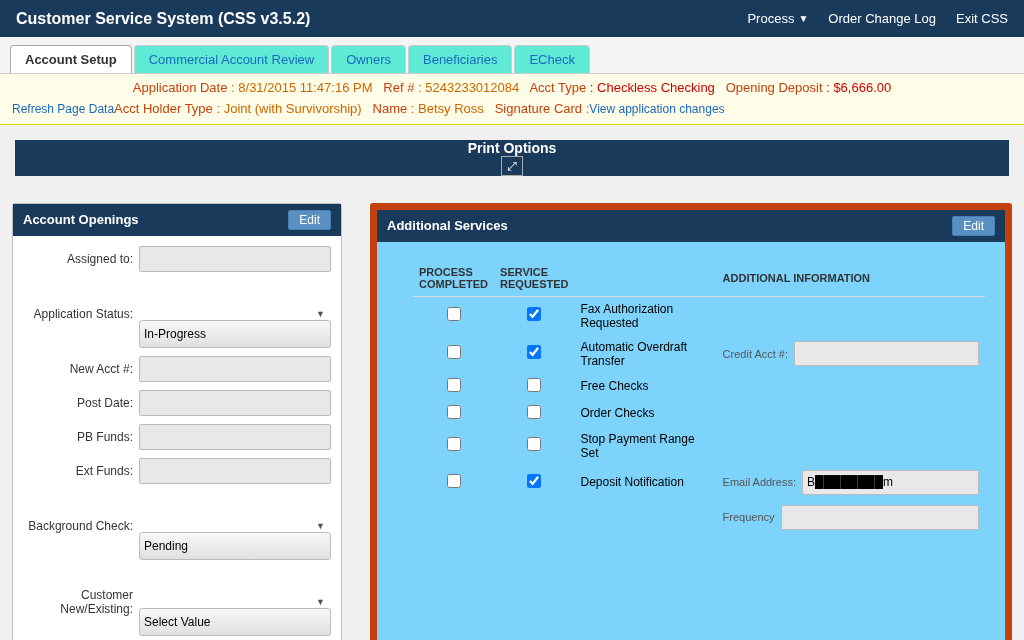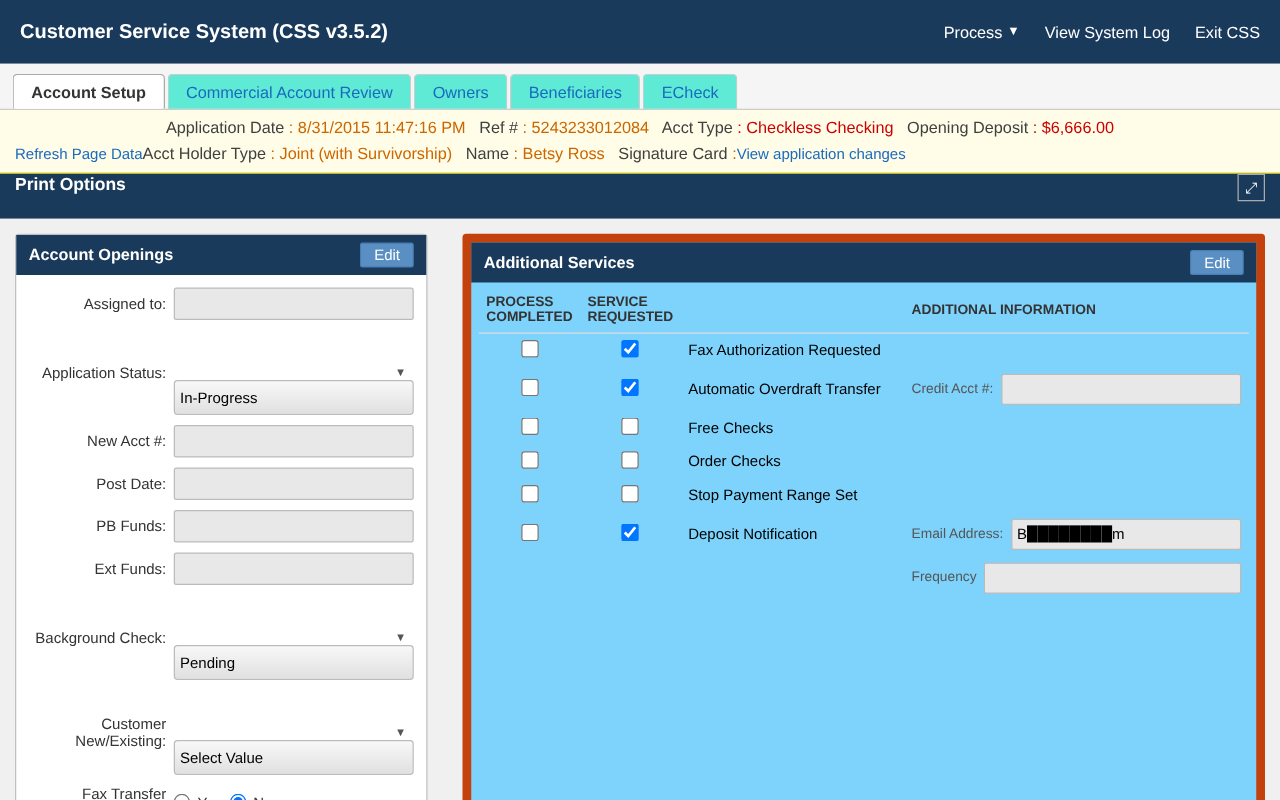--- a/index.html
+++ b/index.html
@@ -6,21 +6,21 @@
     body { background: #f0f0f0; width: 1024px; min-height: 640px; overflow: hidden; }
 
     
     .header {
       background: #1a3a5c;
       color: white;
       display: flex;
       align-items: center;
       justify-content: space-between;
       padding: 0 16px;
-      height: 51px;
+      height: 37px;
     }
     .header-title { font-size: 16px; font-weight: bold; }
     .header-nav { display: flex; gap: 20px; align-items: center; }
     .header-nav a { color: white; text-decoration: none; font-size: 13px; cursor: pointer; }
     .process-btn {
       background: none; border: none; color: white; cursor: pointer; font-size: 13px;
       display: flex; align-items: center; gap: 4px;
     }
     .process-btn::after { content: "▼"; font-size: 10px; }
 
@@ -54,35 +54,37 @@
     
     .info-bar {
       background: #fffde7;
       padding: 4px 12px;
       border-bottom: 1px solid #e0d800;
       font-size: 12px;
       line-height: 1.6;
     }
     .info-bar .row1 { display: flex; justify-content: center; }
     .info-bar .row2 { display: flex; justify-content: flex-start; align-items: center; }
-    .info-label { color: #404040; }
+    .info-label { color: #c2410c; }
     .info-value { color: #cc0000; font-weight: normal; }
     .info-value-orange { color: #cc6600; }
     .refresh-link { color: #1a6abf; cursor: pointer; font-size: 12px; }
     .view-app-link { color: #1a6abf; cursor: pointer; font-size: 12px; }
 
     
     .print-bar {
       background: #1a3a5c;
       color: white;
       display: flex;
+      align-items: center;
       justify-content: space-between;
       padding: 0 12px;
       height: 36px;
-      margin: 0;
+      margin: 15px;
+      flex-direction: column;
     }
     .print-bar-title { font-size: 14px; font-weight: bold; }
     .expand-btn {
       background: none; border: 1px solid #aaa; color: white; cursor: pointer;
       width: 22px; height: 22px; display: flex; align-items: center; justify-content: center;
       font-size: 12px;
     }
 
     
     .main-content {
@@ -177,21 +179,21 @@
       flex: 1;
       background: #7dd3fc;
       border: 7px solid #c2410c;
       border-radius: 3px;
     }
     .services-table {
       width: 100%;
       border-collapse: collapse;
       padding: 10px;
     }
-    .services-table-wrap { padding: 6px; }
+    .services-table-wrap { padding: 20px; margin-left: 16px; }
     .services-table th {
       text-align: left;
       font-size: 11px;
       font-weight: bold;
       color: #333;
       border-bottom: 1px solid #ddd;
       padding: 4px 6px;
     }
     .services-table td {
       padding: 5px 6px;
@@ -221,21 +223,21 @@
     }
     .th-header-row th { padding-bottom: 6px; }
   </style>
 </head>
 <body>
 
 <div class="header">
   <span class="header-title">Customer Service System (CSS v3.5.2)</span>
   <div class="header-nav">
     <button class="process-btn">Process</button>
-    <a>View System Log</a>
+    <a>Order Change Log</a>
     <a>Exit CSS</a>
   </div>
 </div>
 
 <div class="tabs-bar">
   <div class="tab active">Account Setup</div>
   <div class="tab">Commercial Account Review</div>
   <div class="tab">Owners</div>
   <div class="tab">Beneficiaries</div>
   <div class="tab">ECheck</div>

